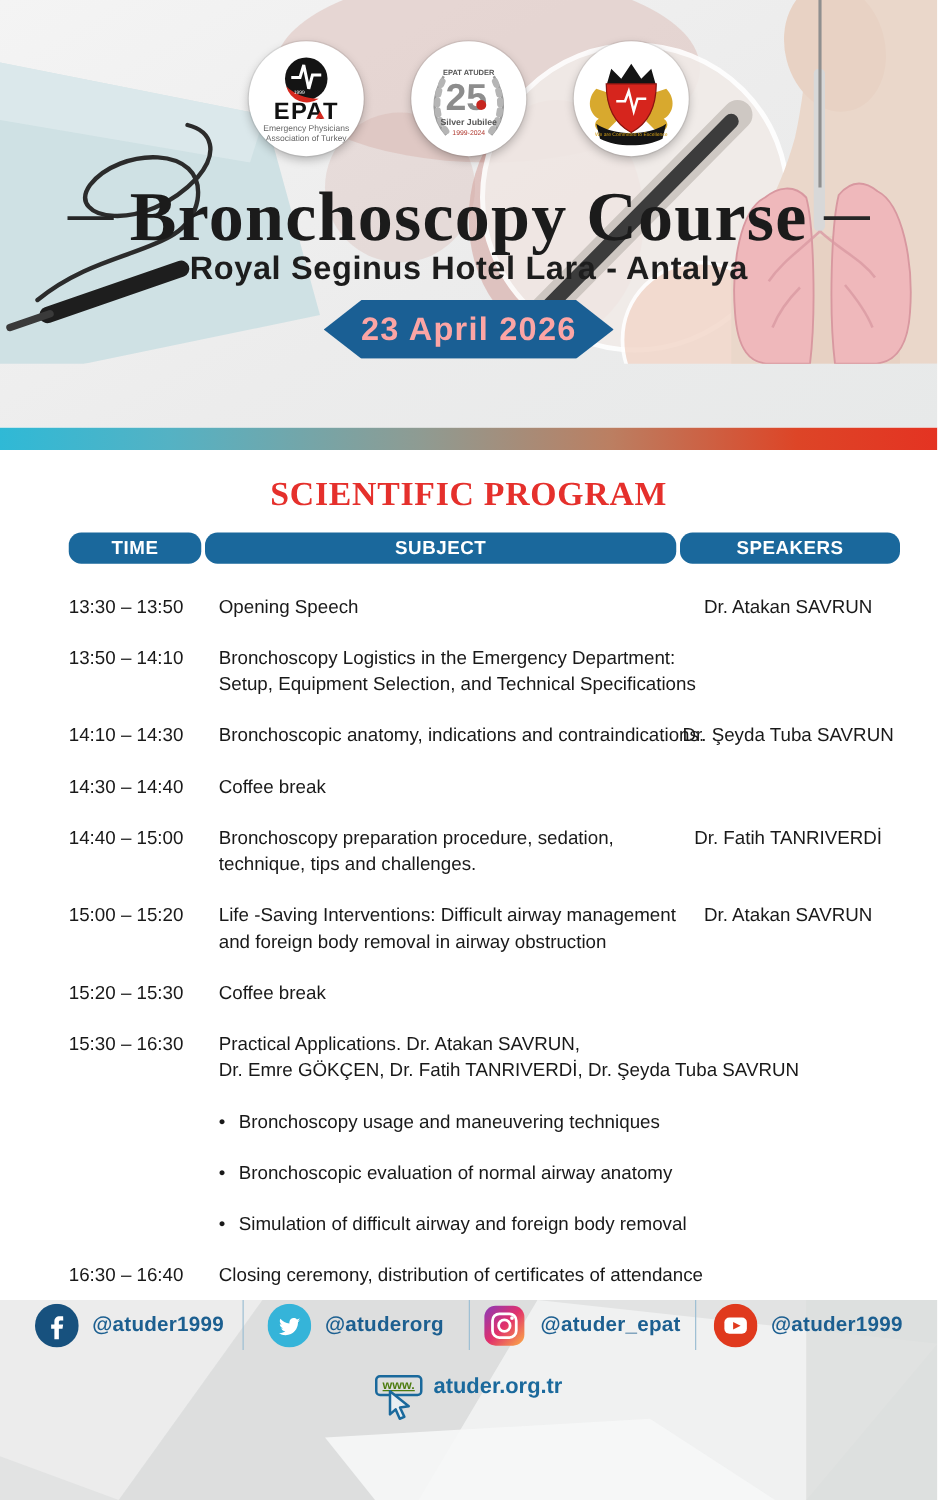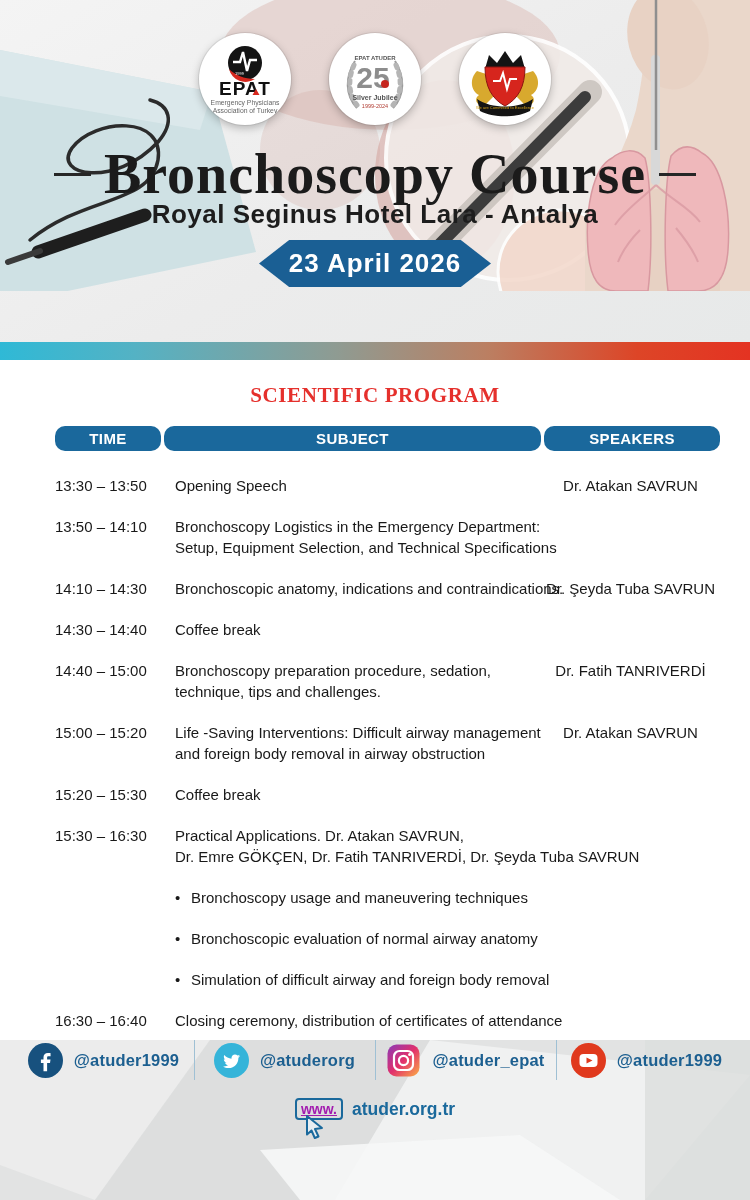--- a/index.html
+++ b/index.html
@@ -10,32 +10,32 @@
   .header { position:relative; width:750px; height:342px; background:linear-gradient(150deg,#f4f4f4 0%,#ececec 55%,#e7e9e9 100%); overflow:hidden; }
   .header-bg { position:absolute; inset:0; }
   .logos { position:absolute; top:33px; left:0; right:0; display:flex; justify-content:center; gap:38px; z-index:3; }
   .logo-circle { width:92px; height:92px; border-radius:50%; background:#fff;
     box-shadow:0 0 0 1px rgba(0,0,0,.07), 0 3px 8px rgba(0,0,0,.25); overflow:hidden; }
   .title-row { position:absolute; top:142px; left:0; right:0; display:flex; align-items:center; justify-content:center; gap:13px; z-index:3; }
   .title-dash { width:37px; height:3px; background:#262626; }
   .course-title { font-family:"Liberation Serif", serif; font-weight:700; font-size:56px; color:#1b1b1b; letter-spacing:1px; white-space:nowrap; }
   .subtitle { position:absolute; top:199px; left:0; right:0; text-align:center; font-size:26px; font-weight:700; color:#1d1d1d; letter-spacing:0.5px; z-index:3; }
   .date-banner { position:absolute; top:240px; left:50%; transform:translateX(-50%); width:232px; height:47px;
-    background:#1a5f94; color:#ffffff; display:flex; align-items:center; justify-content:center;
+    background:#1a5f94; color:#fca5a5; display:flex; align-items:center; justify-content:center;
     font-size:26px; font-weight:700; letter-spacing:1px; z-index:3;
     clip-path:polygon(0 50%, 13% 0, 87% 0, 100% 50%, 87% 100%, 13% 100%); }
 
   
   .gradient-bar { width:750px; height:18px;
     background:linear-gradient(90deg,#2fb9d6 0%,#54b2c4 18%,#8f9b92 45%,#bb7f62 65%,#dd4527 85%,#e43322 100%); }
 
   
   .program { position:relative; width:750px; height:731px; background:#fff; padding-top:24px; overflow:hidden; }
   .program-heading { text-align:center; font-family:"Liberation Serif", serif; font-weight:700;
-    font-size:21px; letter-spacing:0.6px; color:#e5302c; line-height:22px; margin-bottom:20px; }
+    font-size:27px; letter-spacing:0.6px; color:#e5302c; line-height:22px; margin-bottom:20px; }
   .table-head { margin-left:55px; width:665px; display:flex; gap:3px; height:25px; }
   .table-head .cell { background:#1a689c; color:#ffffff; font-weight:700; font-size:15px; letter-spacing:0.4px;
     display:flex; align-items:center; justify-content:center;border-radius:10px; }
   .col-time { width:106px; flex:none; }
   .col-subject { flex:1; }
   .col-speakers { width:176px; flex:none; }
   .rows { margin-left:55px; width:668px; margin-top:24px; font-size:15px; color:#191919; }
   .prow { display:flex; align-items:flex-start; margin-bottom:20px; line-height:21px; }
   .pt { width:120px; flex:none; white-space:nowrap; }
   .ps { flex:1; min-width:0; white-space:pre; overflow:visible; }
@@ -46,21 +46,21 @@
   
   .footer { position:absolute; left:0; bottom:0; width:750px; height:160px; background:#e2e3e3; overflow:hidden; }
   .footer-bg { position:absolute; inset:0; }
   .social-row { position:relative; z-index:2; display:flex; justify-content:center; }
   .social-item { display:flex; align-items:center; gap:11px; width:168px; justify-content:center; }
   .handle { color:#1c5f90; font-weight:700; font-size:16.5px; letter-spacing:0.2px; }
   .social-divider { width:1px; height:40px; background:#9fc0d4; margin:0 6px; }
   .icon-badge { width:35px; height:35px; flex:none; }
   .website-row { position:relative; z-index:2; margin-top:18px; display:flex; justify-content:center; align-items:center; gap:9px; }
   .www-box { position:relative; border:2px solid #1a699c; border-radius:4px; padding:1px 4px;
-    color:#a21caf; font-weight:700; font-size:14px; text-decoration:underline; }
+    color:#4d7c0f; font-weight:700; font-size:10px; text-decoration:underline; }
   .cursor-icon { position:absolute; left:8px; bottom:-23px; }
   .domain { color:#1a699c; font-weight:700; font-size:17.5px; }
 </style>
 </head>
 <body>
 
 <div class="page">
 
   <div class="header">
     <svg class="header-bg" viewBox="0 0 750 291" preserveAspectRatio="none">

